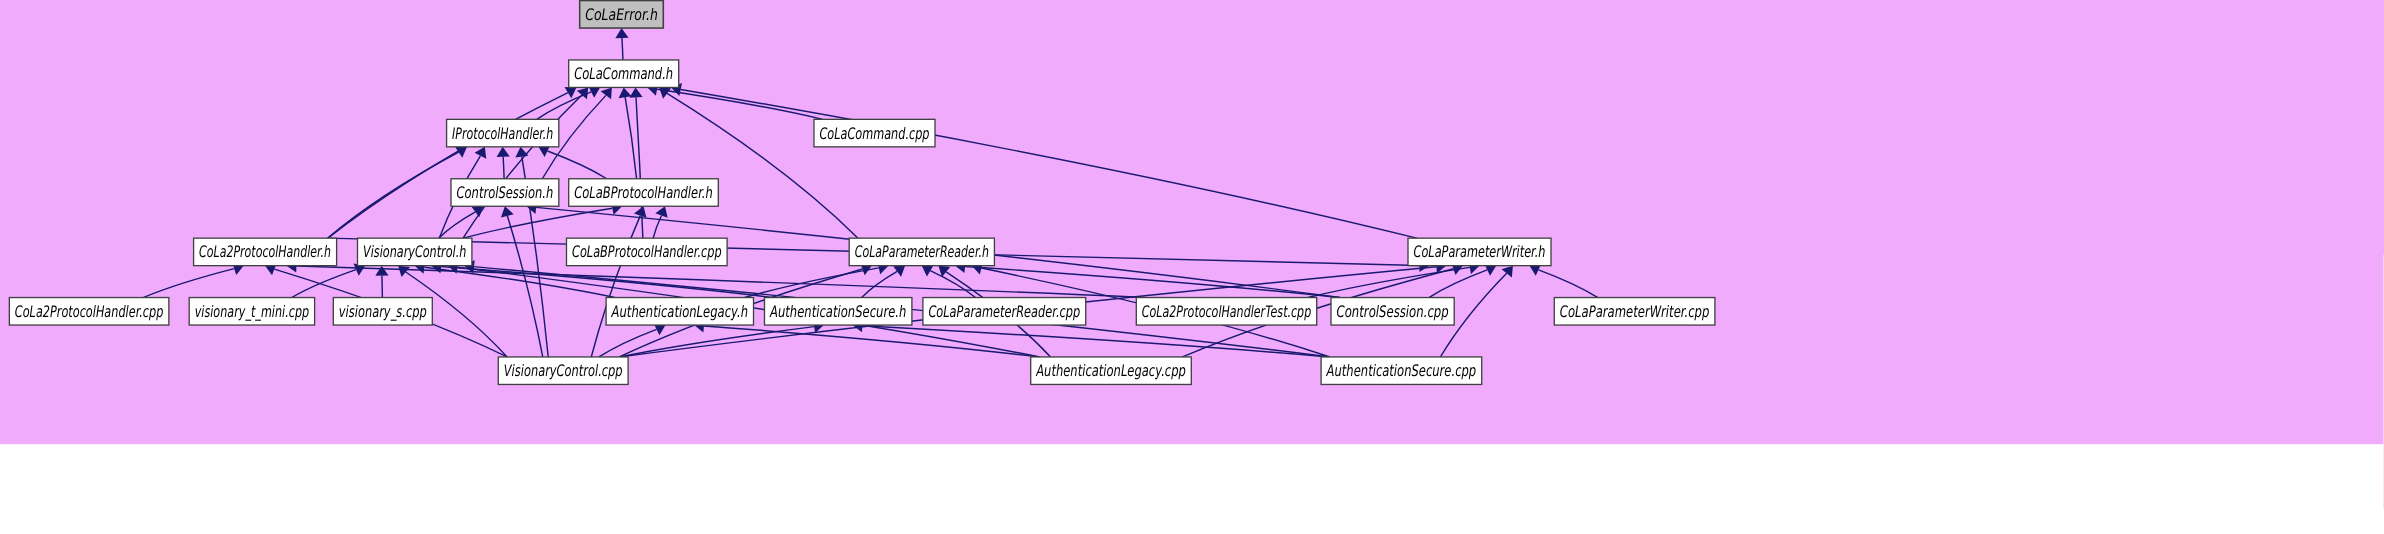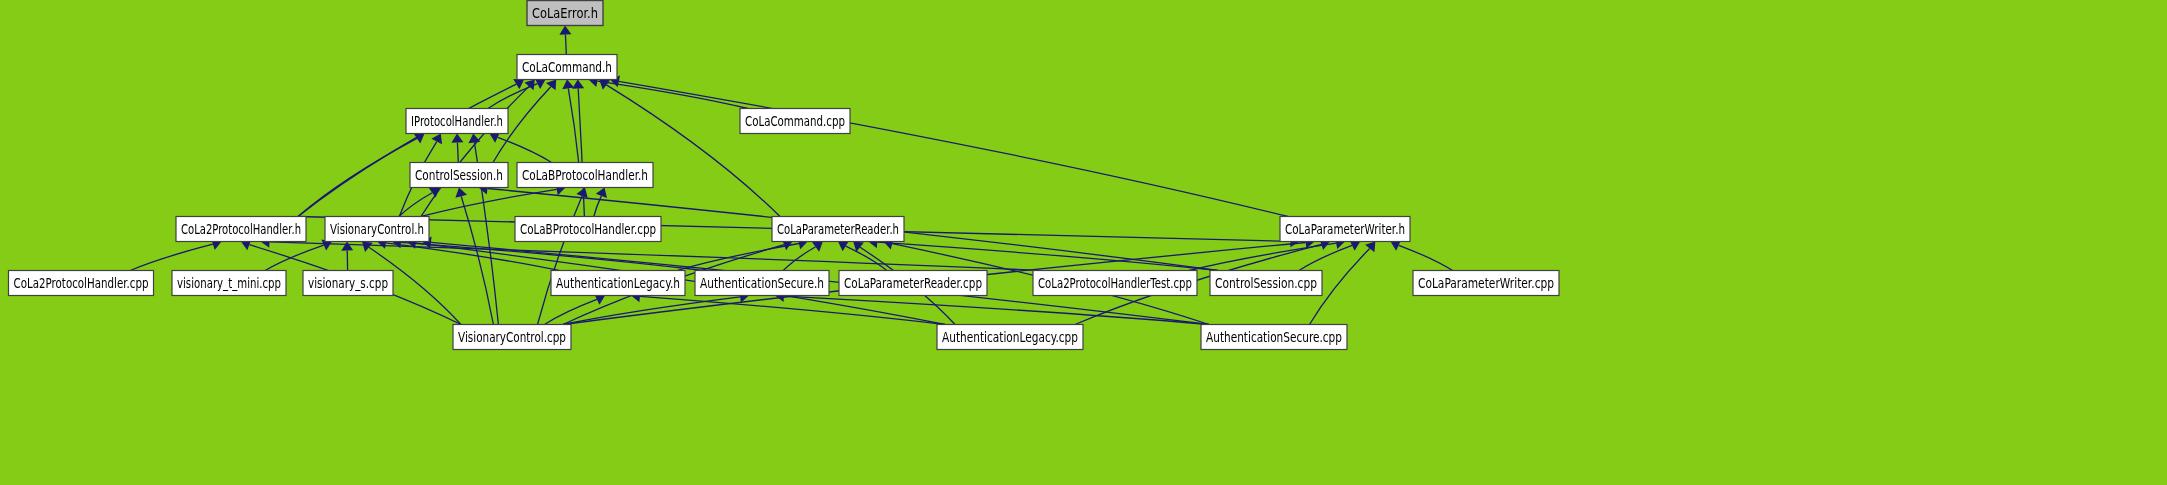--- a/index.html
+++ b/index.html
@@ -6,23 +6,24 @@
     margin: 0;
     padding: 0;
     background: #ffffff;
   }
   body {
     font-family: "DejaVu Sans", "Liberation Sans", sans-serif;
   }
   #graph-wrap {
     position: relative;
     width: 2167px;
-    height: 485px;
-    background: #84cc16;
+    height: 404px;
+    background: #f0abfc;
     overflow: hidden;
+    font-style: italic;
   }
   svg#dep-graph {
     display: block;
     width: 2167px;
     height: 485px;
   }
   .node-box {
     fill: #ffffff;
     stroke: #404040;
     stroke-width: 1.2;

